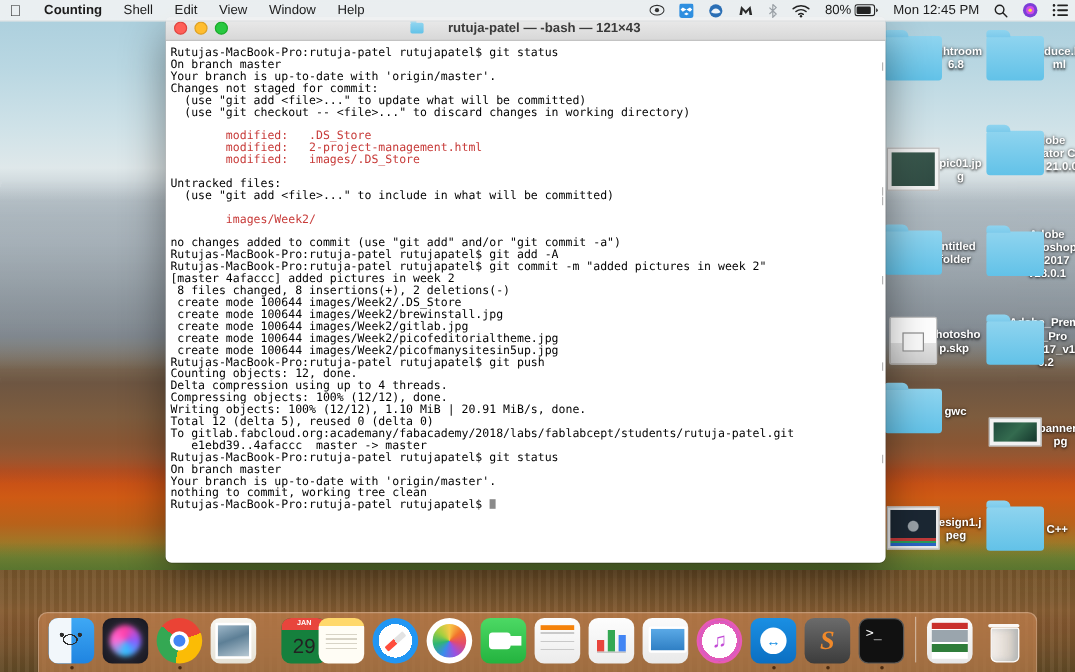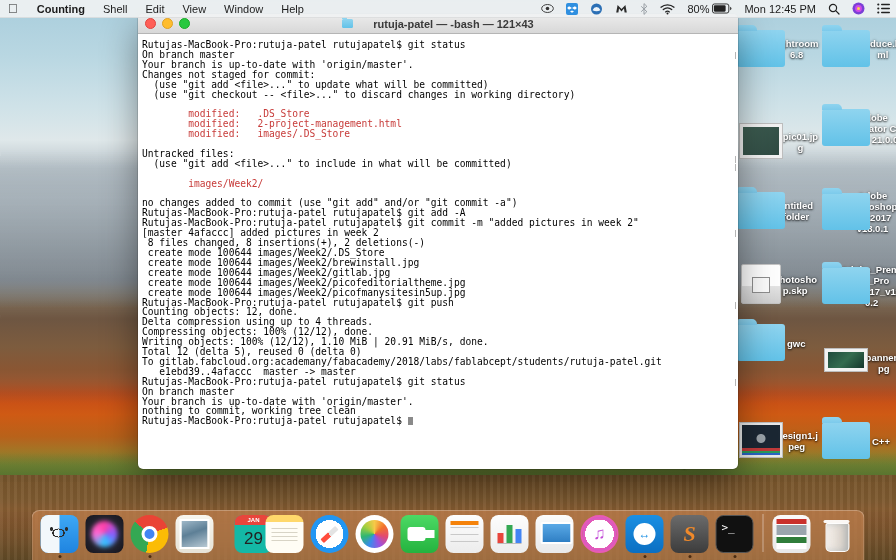--- a/index.html
+++ b/index.html
@@ -235,21 +235,21 @@
   }
   .ic-chrome { border-radius:50%; background:
      conic-gradient(from -50deg, #ea4335 0 120deg, #fbbc05 120deg 240deg, #34a853 240deg 360deg); }
   .ic-chrome::after { content:""; position:absolute; inset:11px; border-radius:50%; background:#4285f4; border:3px solid #fff; }
   .ic-mail { background: linear-gradient(to bottom, #f7f5ef, #e6e2d6); }
   .ic-mail::after {
     content:""; position:absolute; inset:4px;
     background: linear-gradient(160deg, #9fb8c9, #5d7f96 45%, #b8c9d4);
     border: 2px solid #fff;
   }
-  .ic-cal { background:#14b8a6;margin-left:28px; }
+  .ic-cal { background:#15803d;margin-left:28px; }
   .ic-cal-top { position:absolute; top:0; left:0; right:0; height:10px; background:#e8453c; color:#fff; font-size:6px; text-align:center; line-height:10px; font-weight:700; }
   .ic-cal-day { position:absolute; top:10px; left:0; right:0; bottom:0; color:#222; font-size:17px; text-align:center; line-height:27px; font-weight:300; }
   .ic-notes { background: linear-gradient(to bottom, #ffd86b 0 7px, #fffdf5 7px); }
   .ic-notes::after {
     content:""; position:absolute; left:6px; top:13px; right:6px; height:16px;
     background: repeating-linear-gradient(to bottom, #d8d4c6 0 1px, rgba(0,0,0,0) 1px 4px);
   }
   .ic-safari { border-radius:50%; background: radial-gradient(circle at 50% 50%, #fff 0 52%, #2196f3 52% 100%); }
   .ic-safari::after {
     content:""; position:absolute; left:50%; top:50%; width:20px; height:5px; margin:-2.5px 0 0 -10px;

